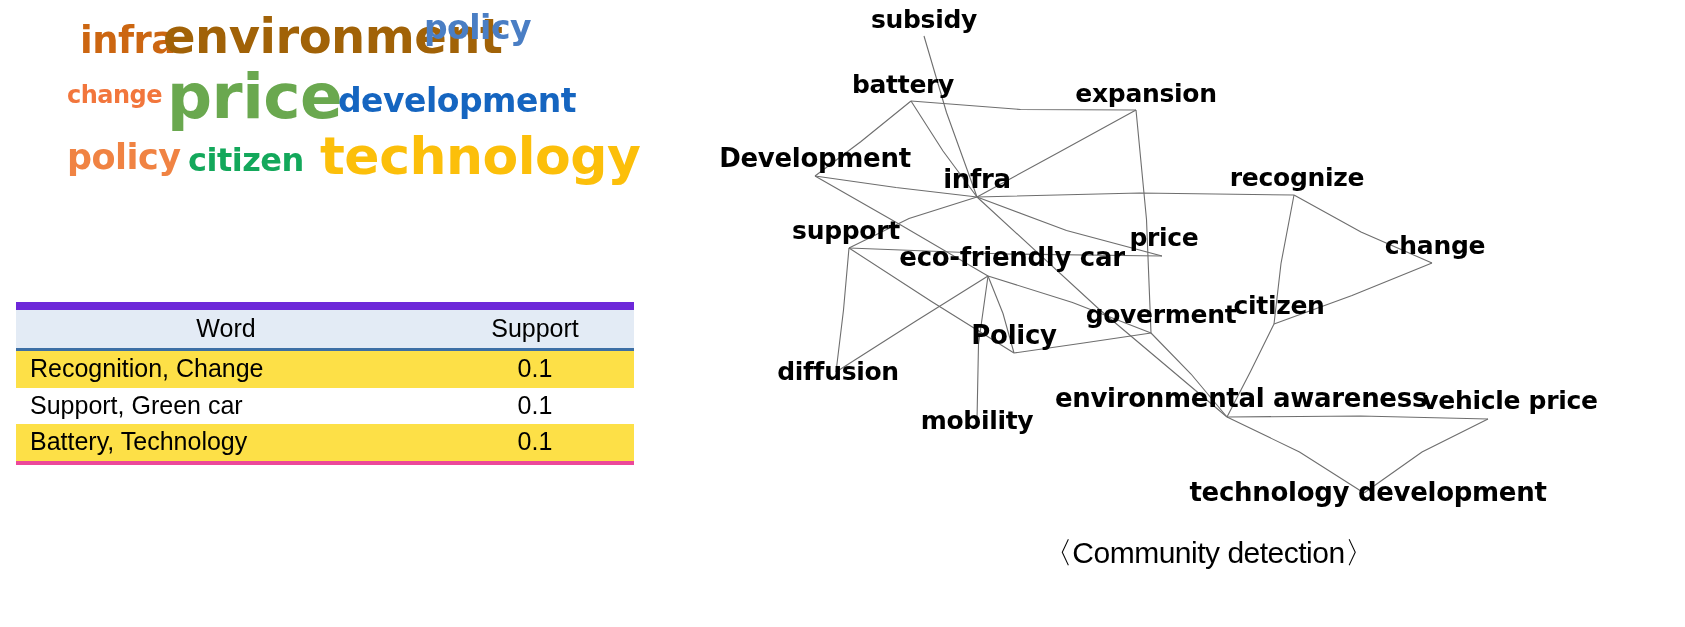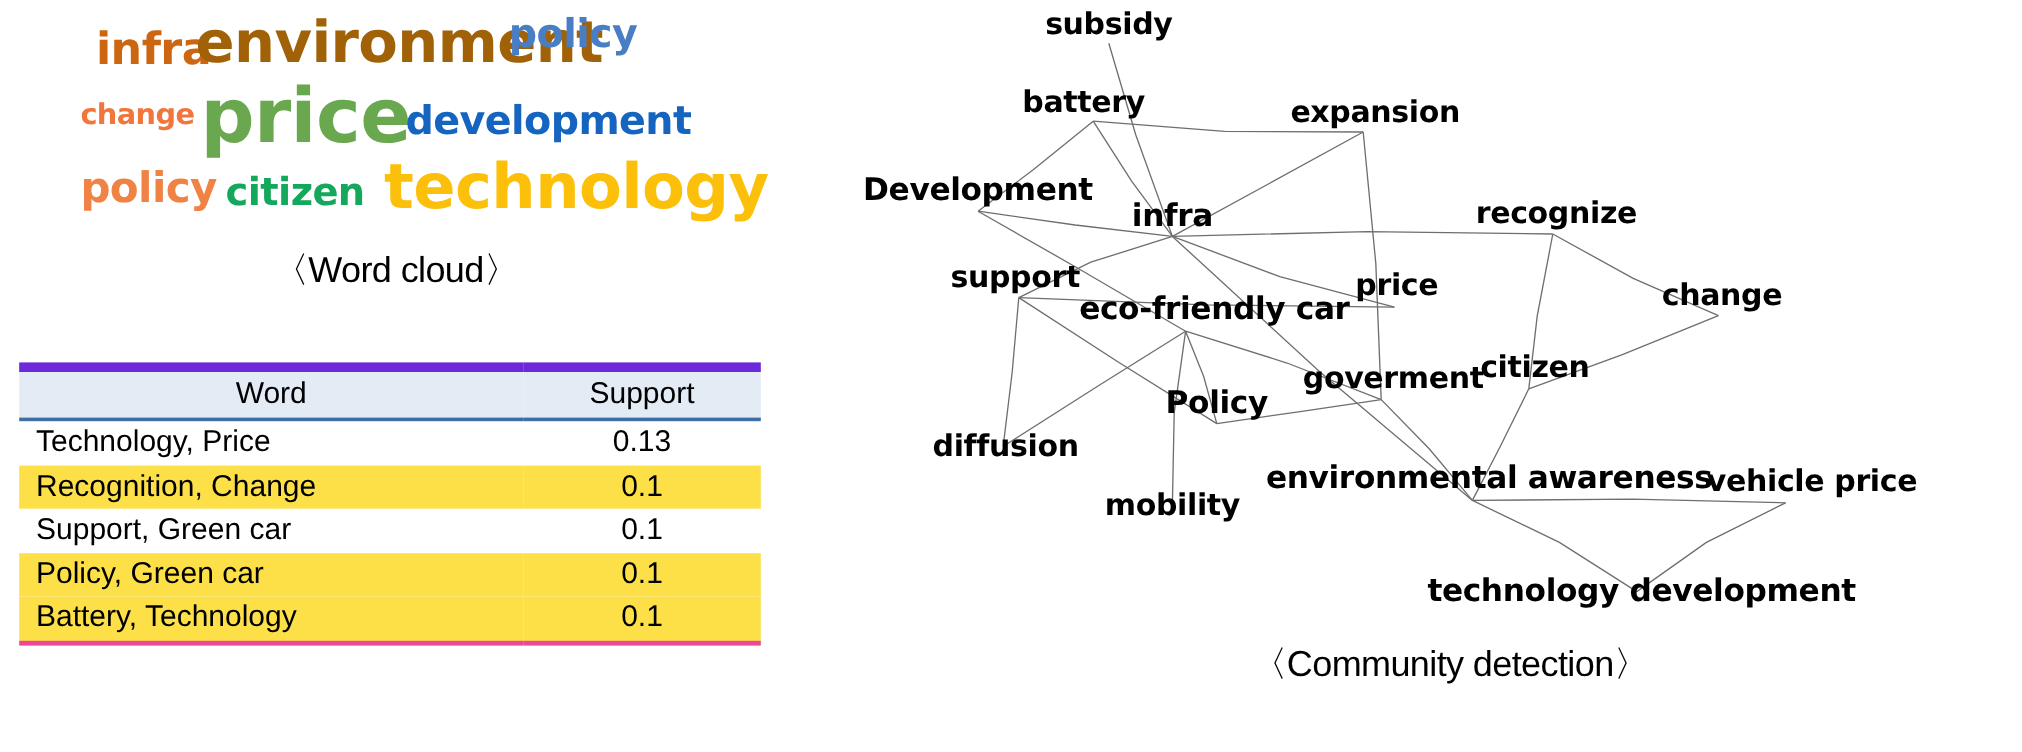--- a/index.html
+++ b/index.html
@@ -127,44 +127,35 @@
       <div class="wc-word" style="left: 163px; top: 12px; font-size: 48px; color: #a16207;">environment</div>
       <div class="wc-word" style="left: 424px; top: 11px; font-size: 33px; color: rgb(74, 126, 196);">policy</div>
       <div class="wc-word" style="left: 67px; top: 83px; font-size: 24px; color: rgb(242, 118, 60);">change</div>
       <div class="wc-word" style="left: 167px; top: 65px; font-size: 63px; color: rgb(106, 168, 79);">price</div>
       <div class="wc-word" style="left: 338px; top: 84px; font-size: 33px; color: rgb(21, 101, 192);">development</div>
       <div class="wc-word" style="left: 67px; top: 140px; font-size: 35px; color: rgb(240, 131, 67);">policy</div>
       <div class="wc-word" style="left: 188px; top: 144px; font-size: 32px; color: rgb(19, 168, 91);">citizen</div>
       <div class="wc-word" style="left: 297px; top: 130px; font-size: 52px; color: rgb(252, 191, 10); margin-left: 23px;">technology</div>
     </div>
 
-  <div id="wc-caption">〈Word cloud〉</div>
 
   <table id="word-table">
     <thead>
       <tr>
         <th class="col-word">Word</th>
         <th class="col-support">Support</th>
       </tr>
     </thead>
     <tbody id="table-body">
-        <tr class="odd">
-          <td class="cell-word">Technology,  Price</td>
-          <td class="cell-support">0.13</td>
-        </tr>
         <tr class="even">
           <td class="cell-word">Recognition,  Change</td>
           <td class="cell-support">0.1</td>
         </tr>
         <tr class="odd">
           <td class="cell-word">Support,  Green  car</td>
-          <td class="cell-support">0.1</td>
-        </tr>
-        <tr class="even">
-          <td class="cell-word">Policy,  Green  car</td>
           <td class="cell-support">0.1</td>
         </tr>
         <tr class="even">
           <td class="cell-word">Battery,  Technology</td>
           <td class="cell-support">0.1</td>
         </tr>
       </tbody>
   </table>
 
 </div>

